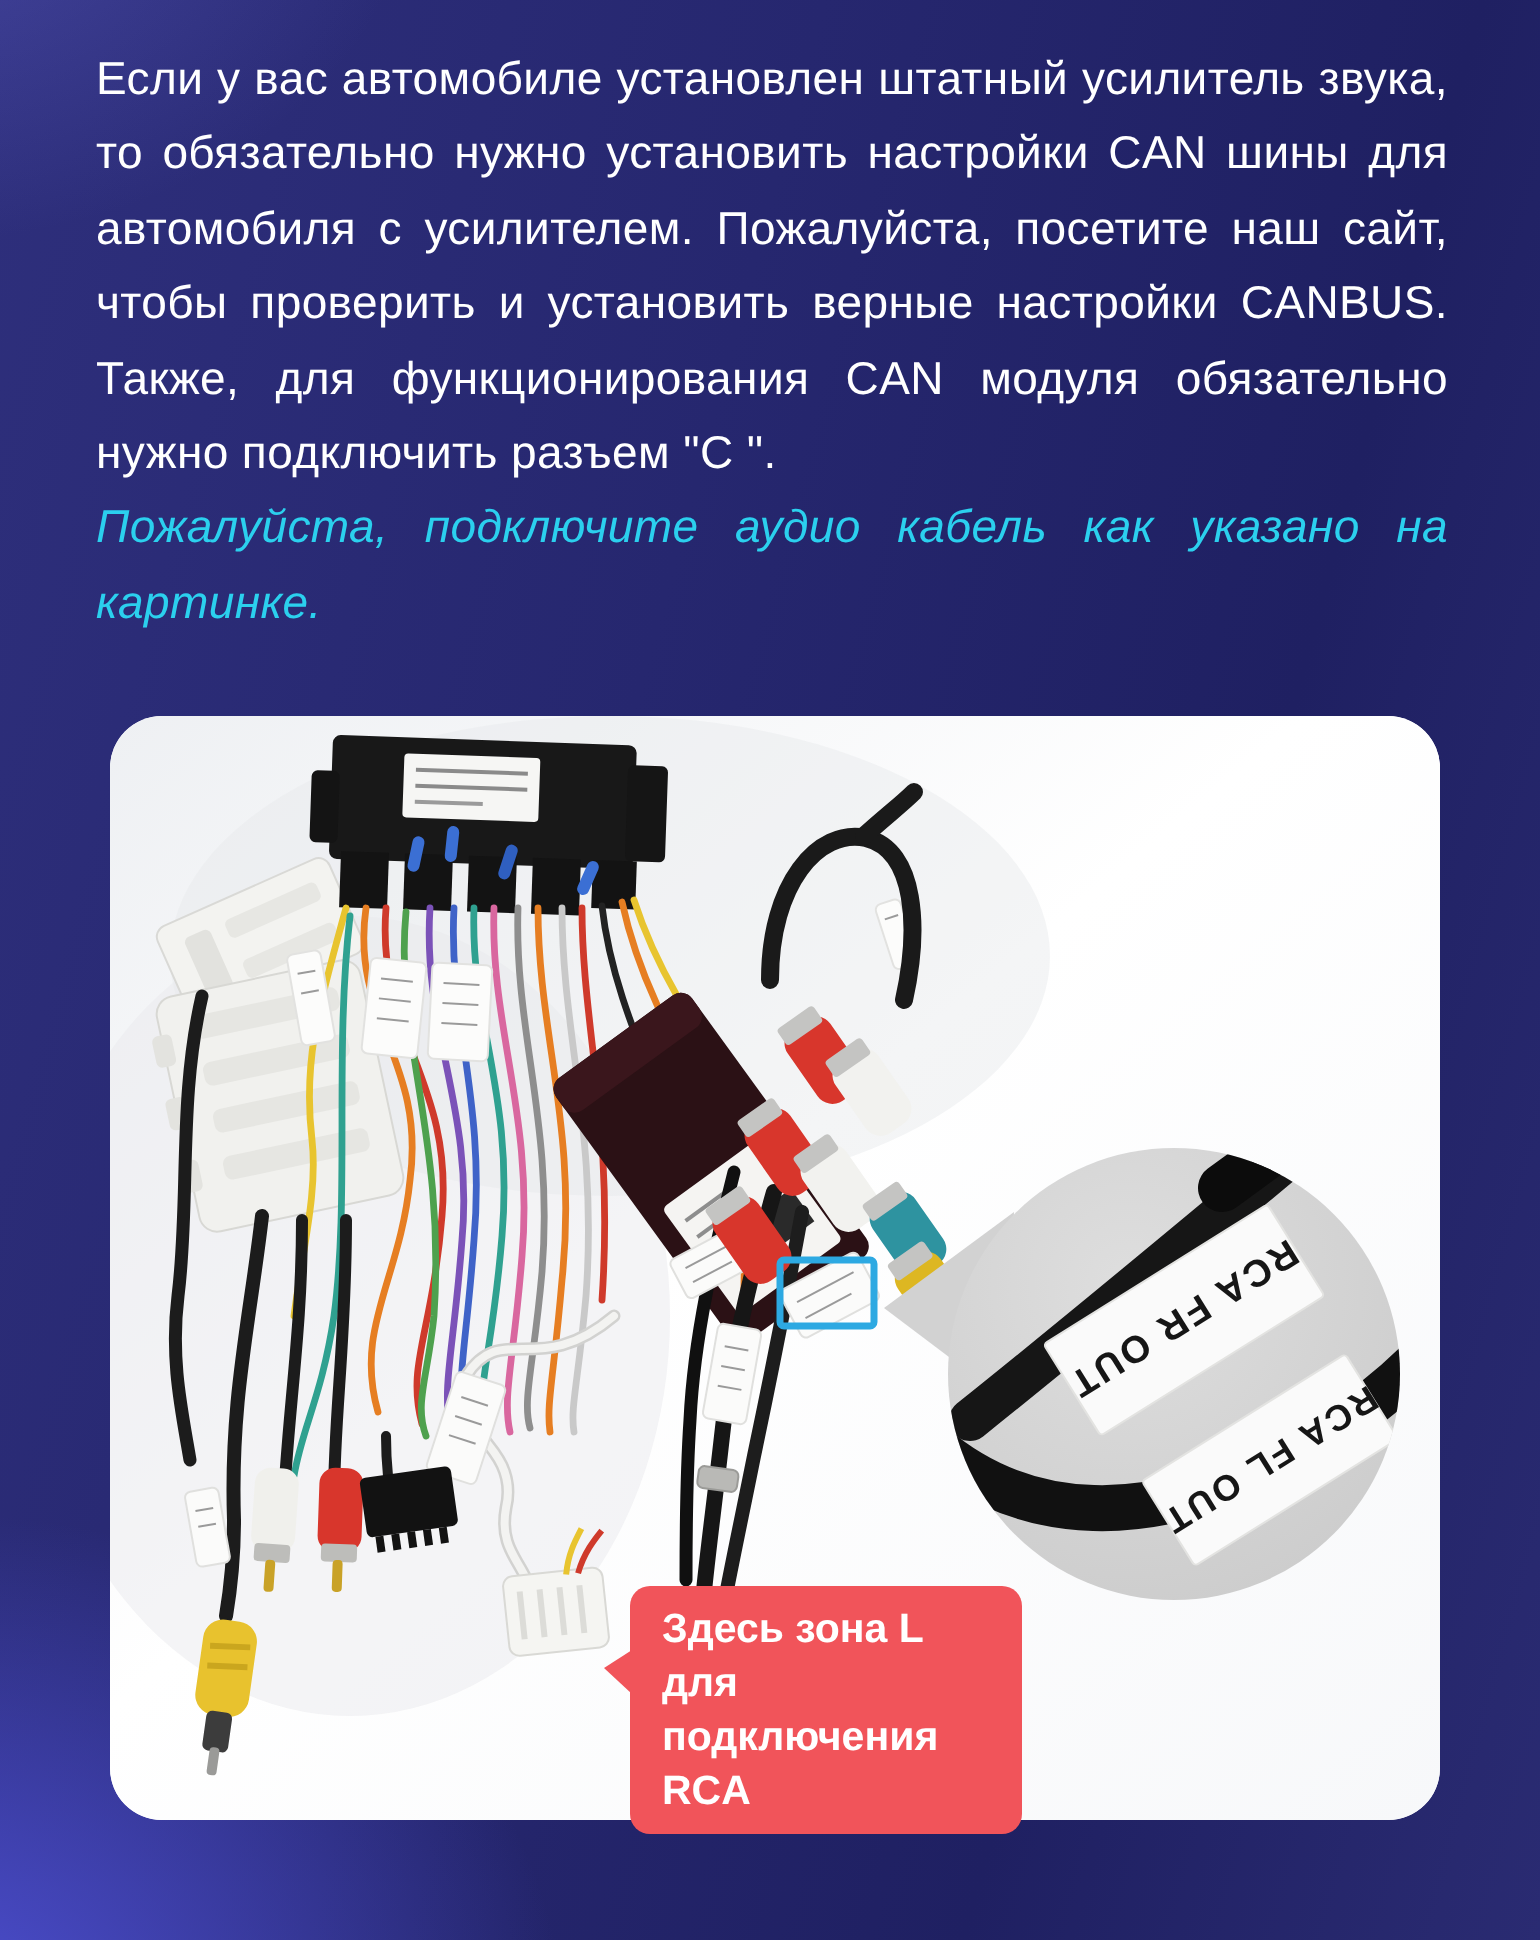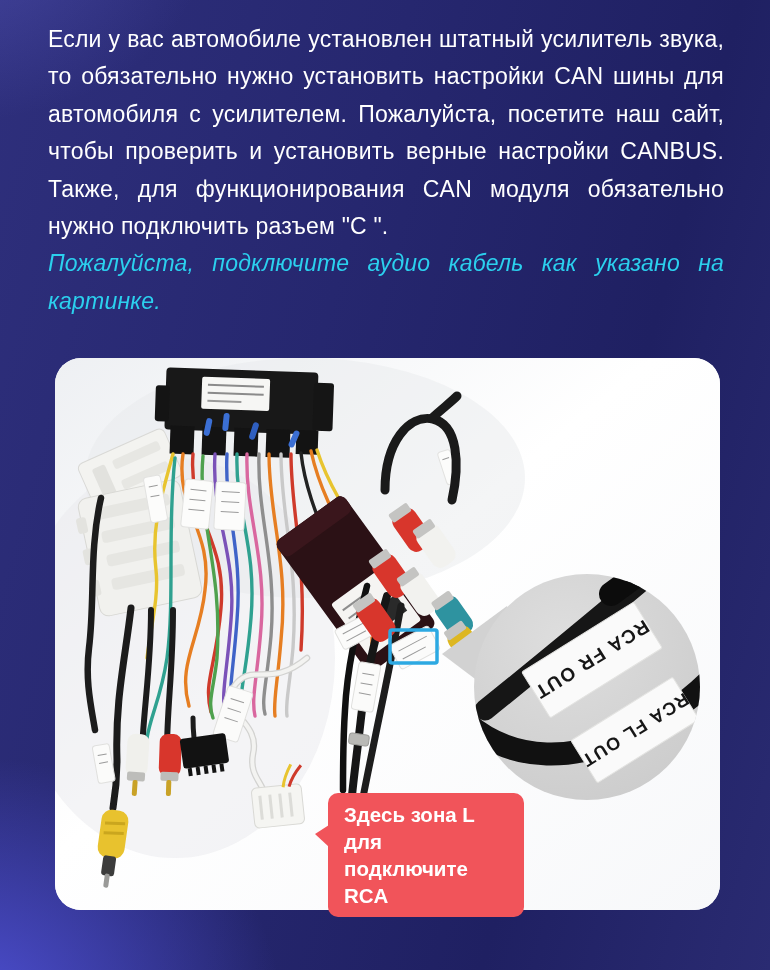--- a/index.html
+++ b/index.html
@@ -17,21 +17,21 @@
   .intro p{margin:0;text-align:justify;font-size:23px;line-height:37.4px;letter-spacing:.2px;}
   .intro .main{color:#ffffff;}
   .intro .hl{color:var(--highlight,#2bd0ee);font-style:italic;}
   .card{
     position:absolute;left:55px;top:358px;width:665px;height:552px;
     background:var(--card_bg,#fcfcfd);
     border-radius:26px;
   }
   .card svg{position:absolute;left:0;top:0;border-radius:26px;}
   .callout{
-    position:absolute;left:273px;top:435px;width:196px;min-height:69px;
+    position:absolute;left:260px;top:435px;width:196px;min-height:69px;
     background:var(--callout_bg,#f1545a);
     border-radius:10px;color:#fff;font-weight:bold;font-size:20.5px;line-height:27px;
     padding:8px 12px 8px 16px;box-sizing:border-box;
   }
   .callout .tail{
     position:absolute;left:-13px;top:32px;width:0;height:0;
     border-top:9px solid transparent;border-bottom:13px solid transparent;
     border-right:14px solid var(--callout_bg,#f1545a);
   }
   svg text.inset-label{
@@ -309,17 +309,17 @@
           </g>
         </g>
       </g>
 
       <rect x="335" y="272" width="47" height="33" rx="2" fill="none" stroke="#2da9e2" stroke-width="3.5"></rect>
     </svg>
 
     <div class="callout">
       <div class="tail"></div>
       <span>Здесь зона L для</span><br>
-      <span>подключите RCA</span>
+      <span>подключения RCA</span>
     </div>
   </div>
 
 </div>
 
 </body></html>

